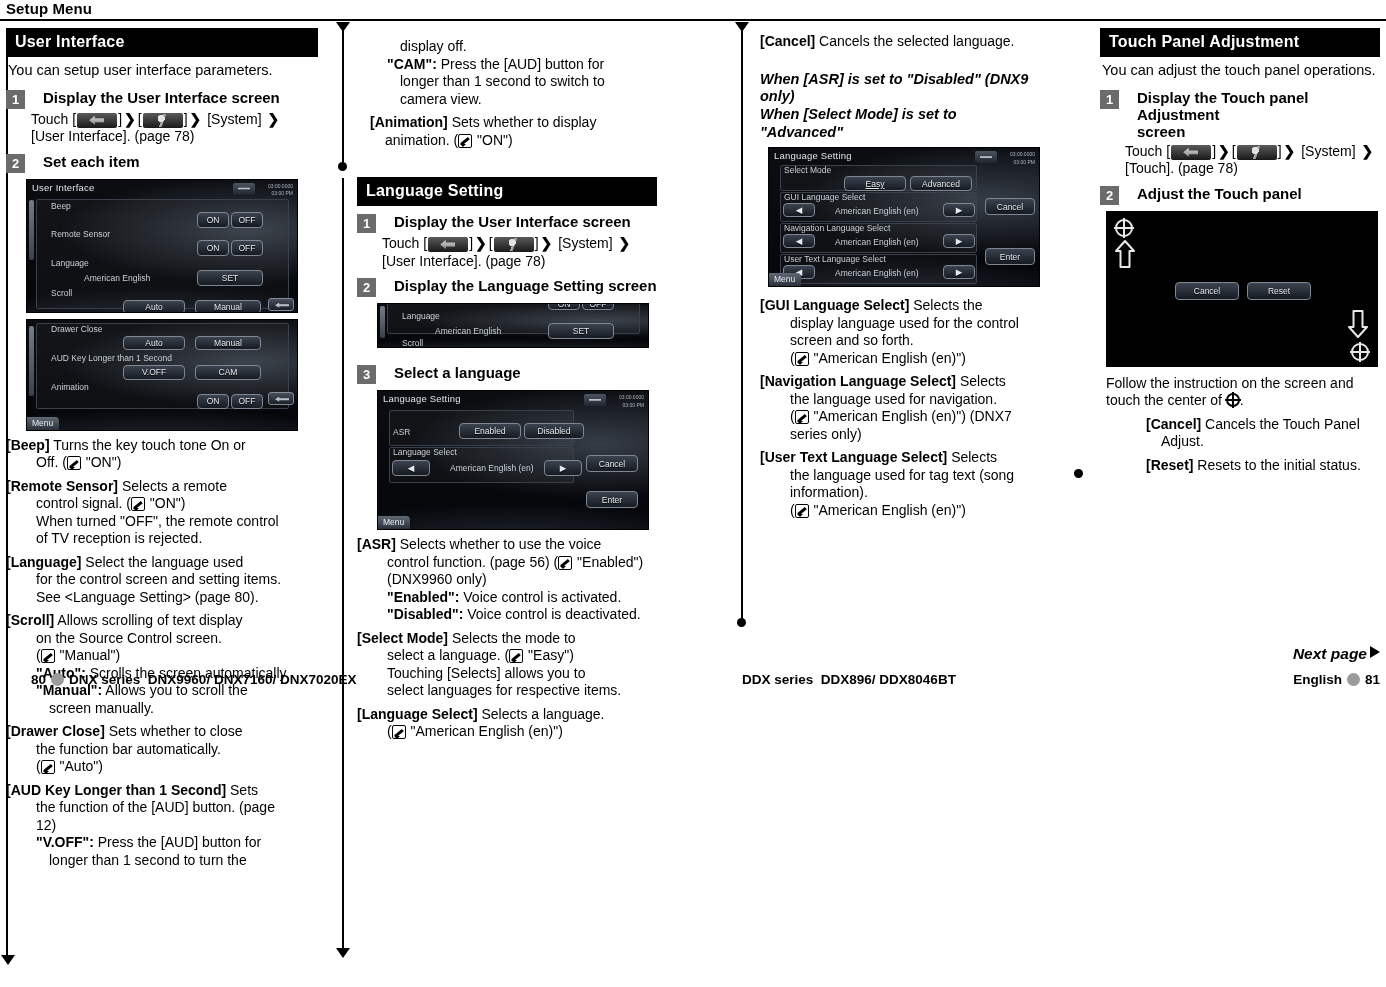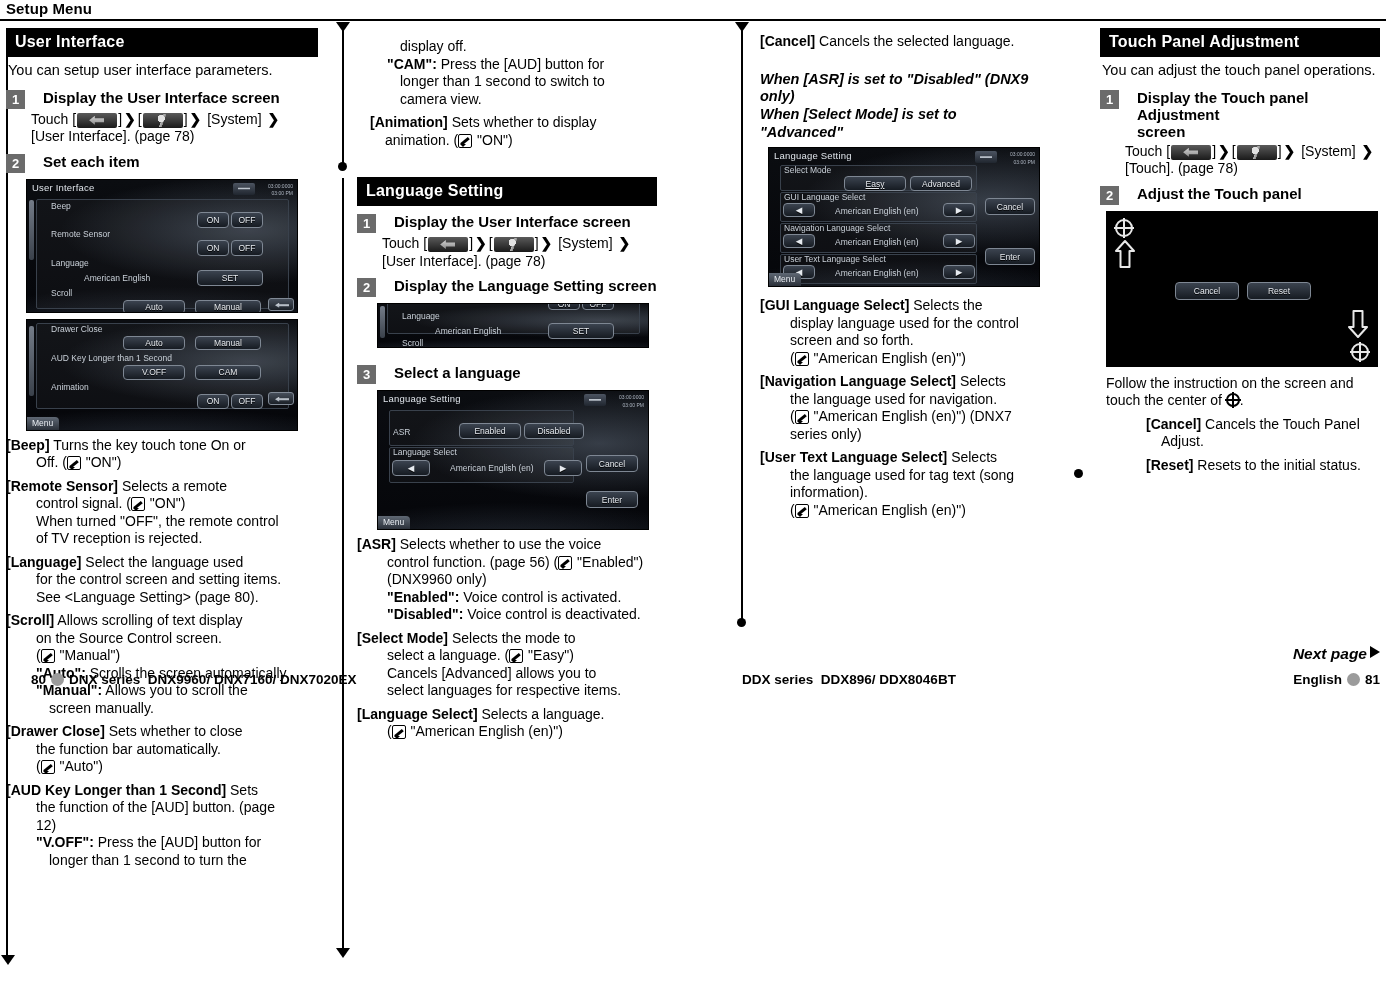--- a/index.html
+++ b/index.html
@@ -431,21 +431,21 @@
         <b>[ASR]</b><span>  Selects whether to use the voice</span><br>
         <span class="sub2"><span>control function. (page 56) (</span><span class="pencil"></span><span> "Enabled")</span></span>
         <span class="sub2">(DNX9960 only)</span>
         <span class="sub2"><b>"Enabled":</b><span> Voice control is activated.</span></span>
         <span class="sub2"><b>"Disabled":</b><span> Voice control is deactivated.</span></span>
       </div>
 
       <div class="defitem">
         <b>[Select Mode]</b><span>  Selects the mode to</span><br>
         <span class="sub2"><span>select a language. (</span><span class="pencil"></span><span> "Easy")</span></span>
-        <span class="sub2">Cancels [Advanced] allows you to</span>
+        <span class="sub2">Touching [Selects] allows you to</span>
         <span class="sub2">select languages for respective items.</span>
       </div>
 
       <div class="defitem">
         <b>[Language Select]</b><span>  Selects a language.</span><br>
         <span class="sub2"><span>(</span><span class="pencil"></span><span> "American English (en)")</span></span>
       </div>
 
     </div>
   </div>

